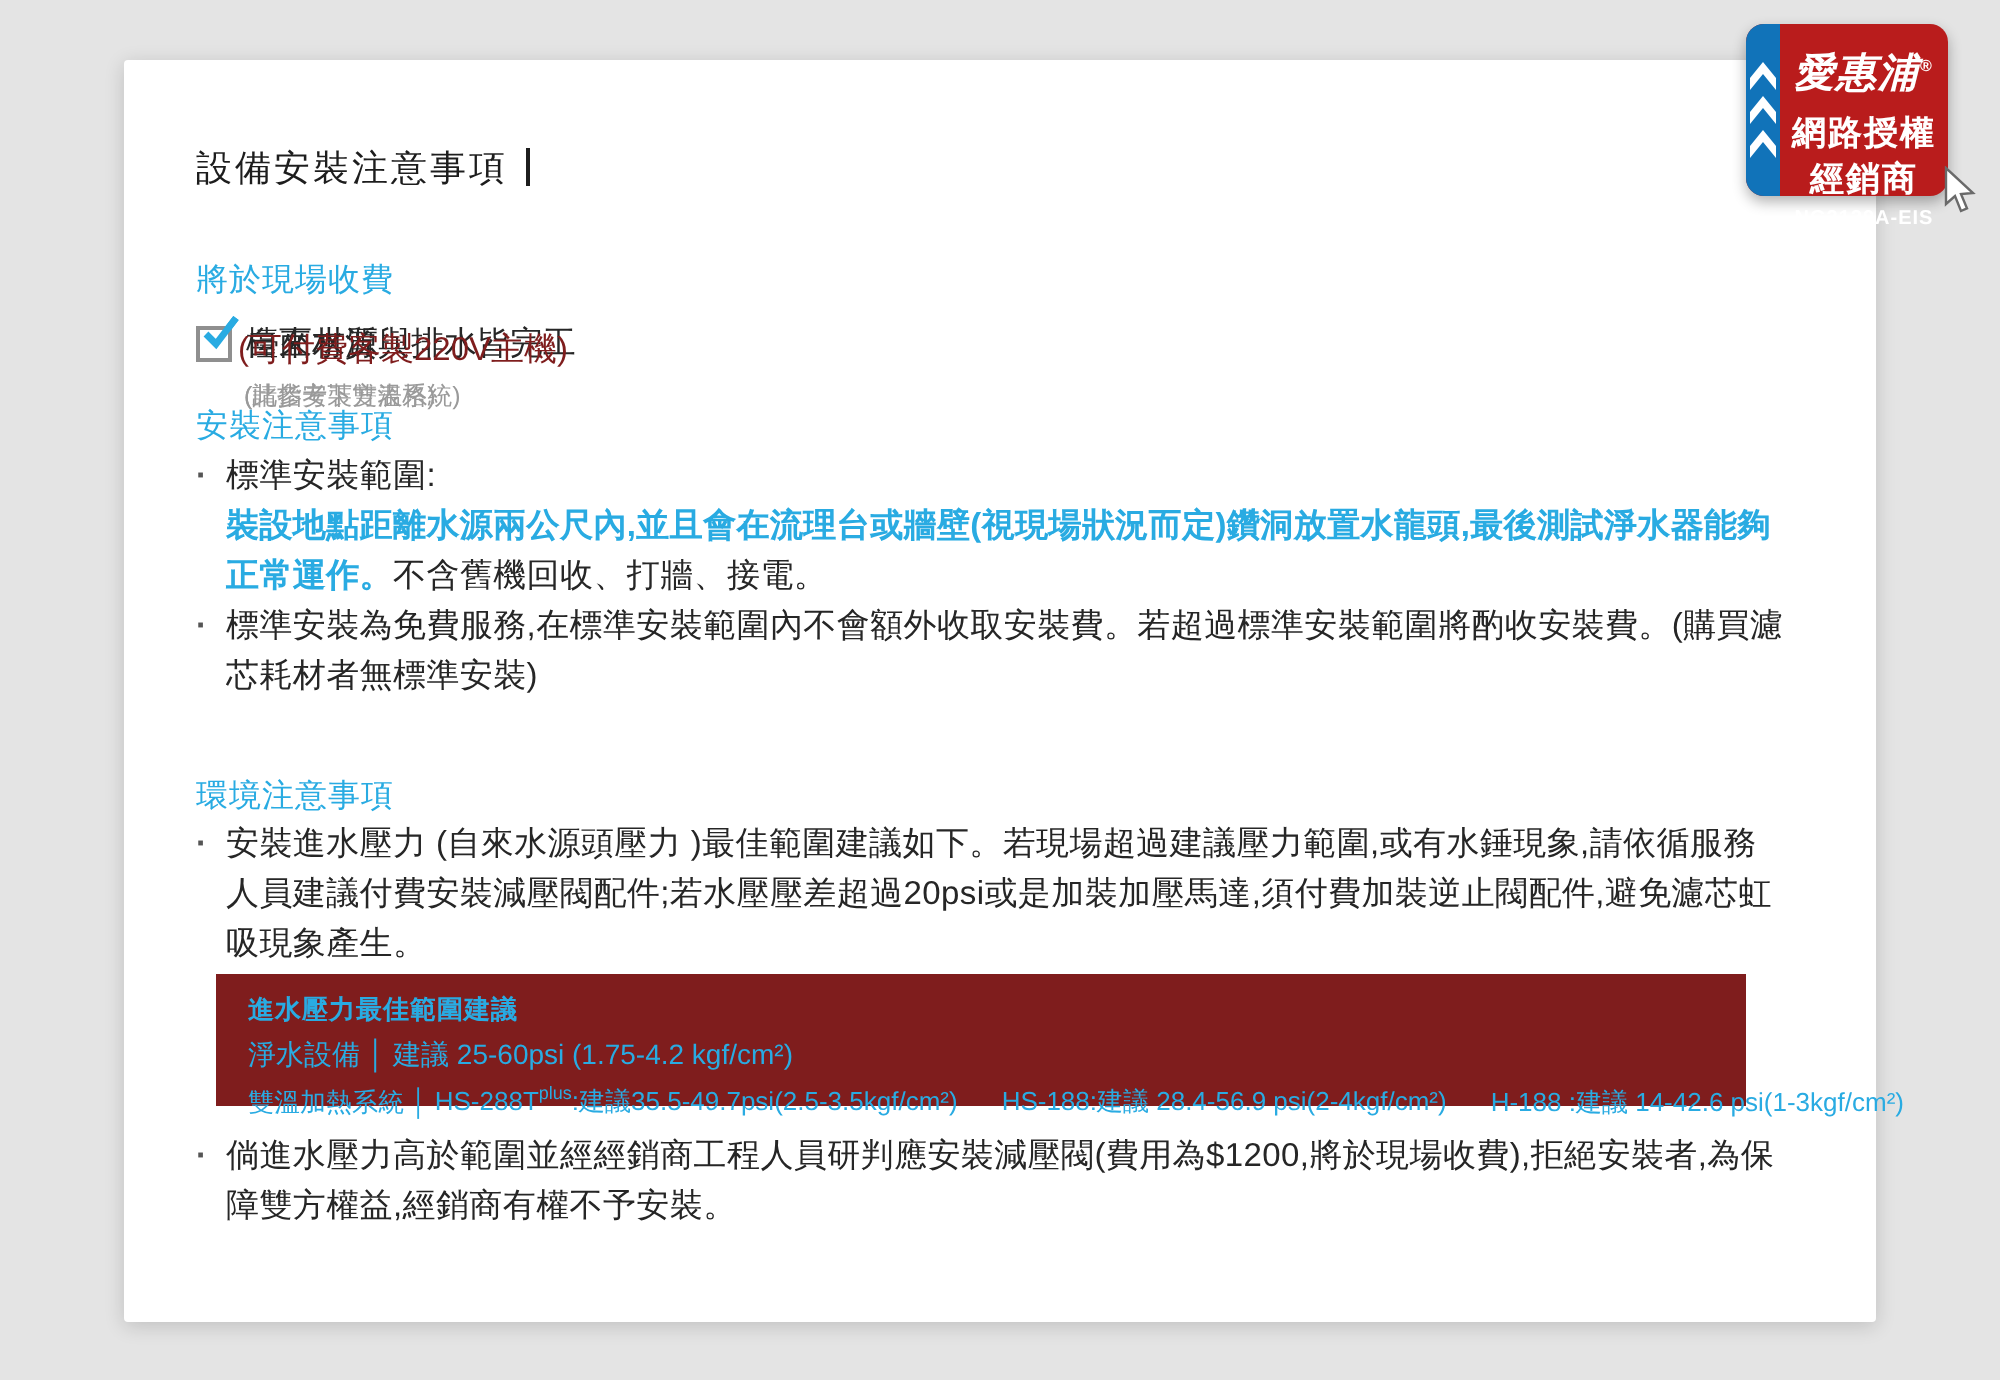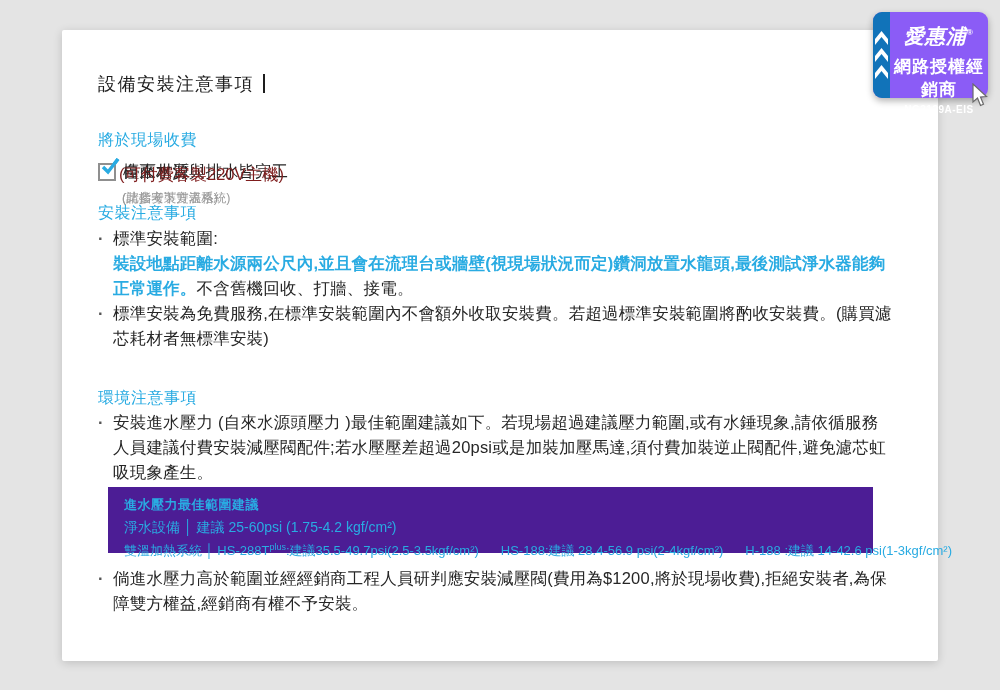--- a/index.html
+++ b/index.html
@@ -43,32 +43,32 @@
   
   .blist{position:absolute;left:36px;width:795px;}
   .bullet{display:flex;font-size:16.5px;color:#262626;line-height:25px;letter-spacing:0.2px;}
   .bullet .dot{width:15px;flex:0 0 auto;color:#555;}
   .bullet .dot::before{content:"\00B7";font-weight:bold;}
   .btext{flex:1;}
   .highlight{color:#29abe2;font-weight:bold;}
   
   .pressure-box{
     position:absolute;left:46px;top:457px;width:765px;height:66px;
-    background:#4c1d95;color:#29abe2;padding:9px 0 0 16px;box-sizing:border-box;
+    background:#7f1d1d;color:#29abe2;padding:9px 0 0 16px;box-sizing:border-box;
   }
   .pb-title{font-size:13px;font-weight:bold;letter-spacing:0.5px;}
   .pb-line1{font-size:14px;margin-top:5px;}
   .pb-line2{font-size:13px;margin-top:5px;white-space:nowrap;}
   .pb-line2 .pb-item{margin-right:22px;}
   .pb-line2 .pb-item:last-child{margin-right:0;}
   sup{font-size:9px;}
   
   .badge{
-    position:absolute;left:873px;top:12px;width:115px;height:86px;
-    background:#8b5cf6;border-radius:9px;
+    position:absolute;left:873px;top:12px;width:101px;height:86px;
+    background:#b91c1c;border-radius:9px;
     box-shadow:0 3px 7px rgba(0,0,0,0.3);
   }
   .badge-stripe{
     position:absolute;left:0;top:0;bottom:0;width:17px;
     background:#1173b9;border-radius:9px 0 0 9px;
   }
   .badge-body{
     position:absolute;left:17px;right:0;top:0;bottom:0;
     text-align:center;color:#fff;
   }

